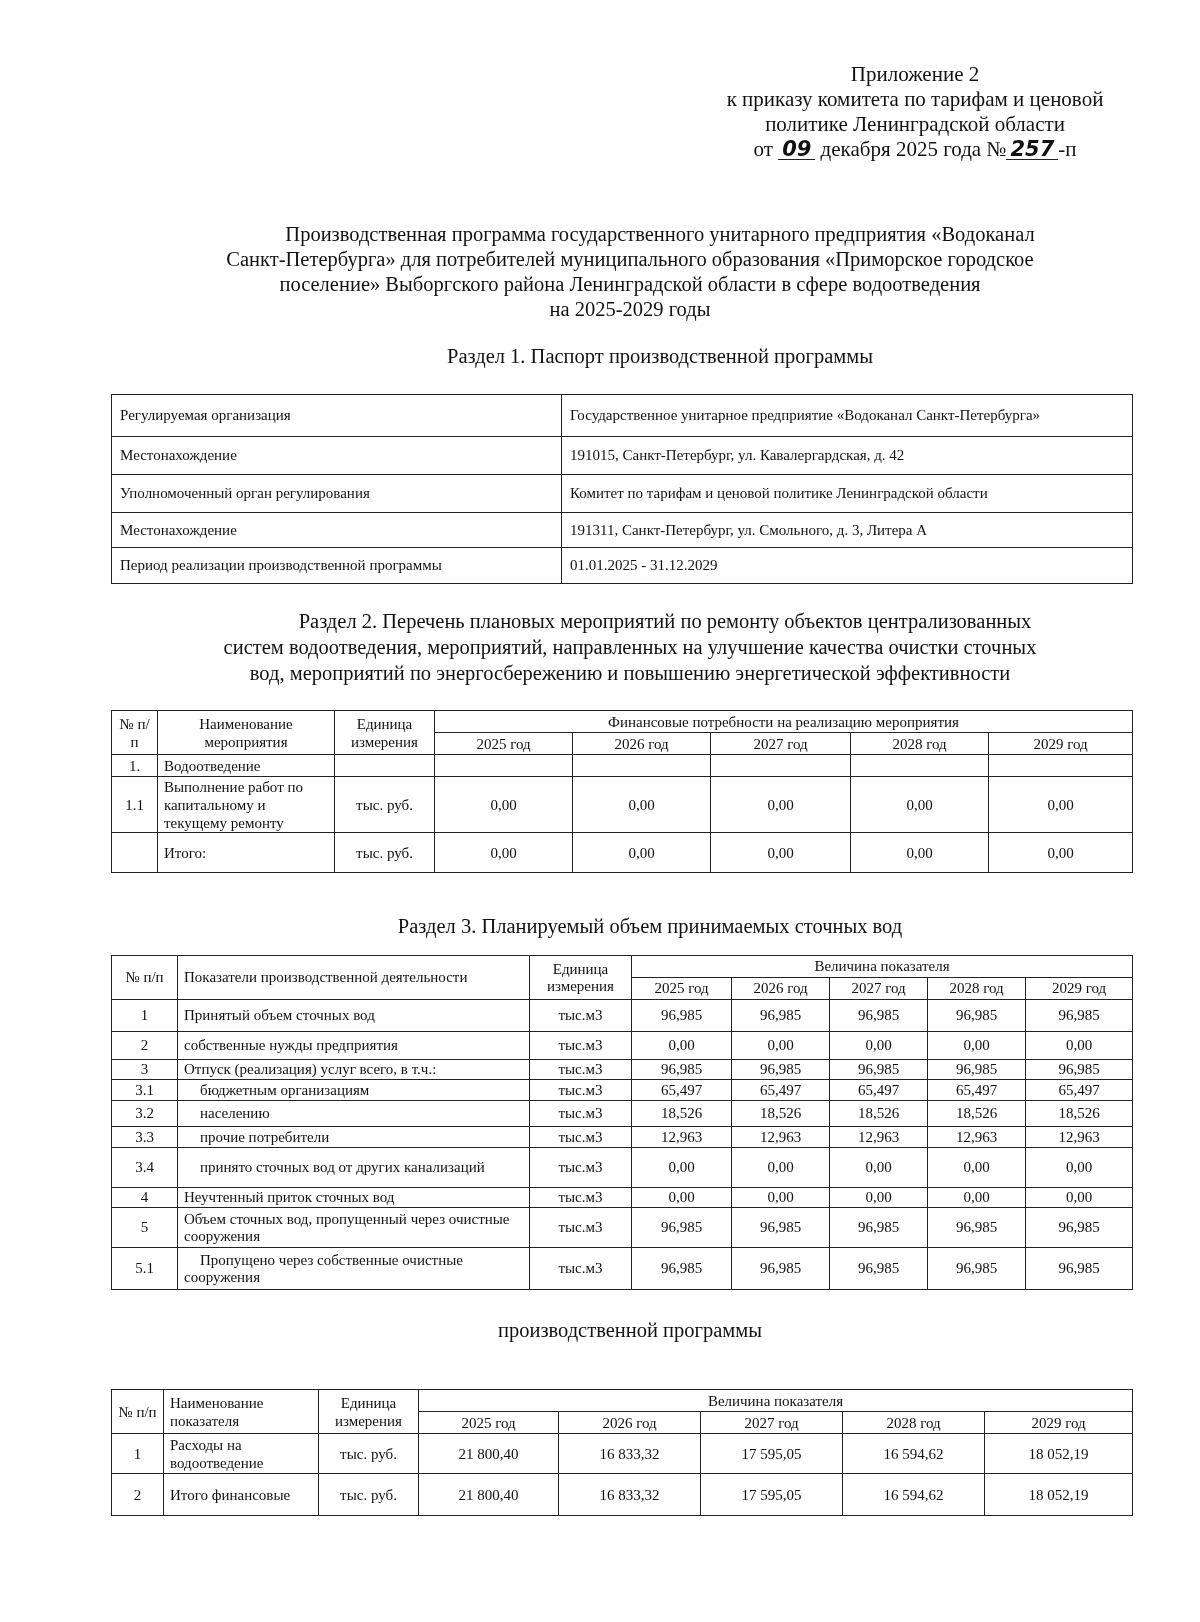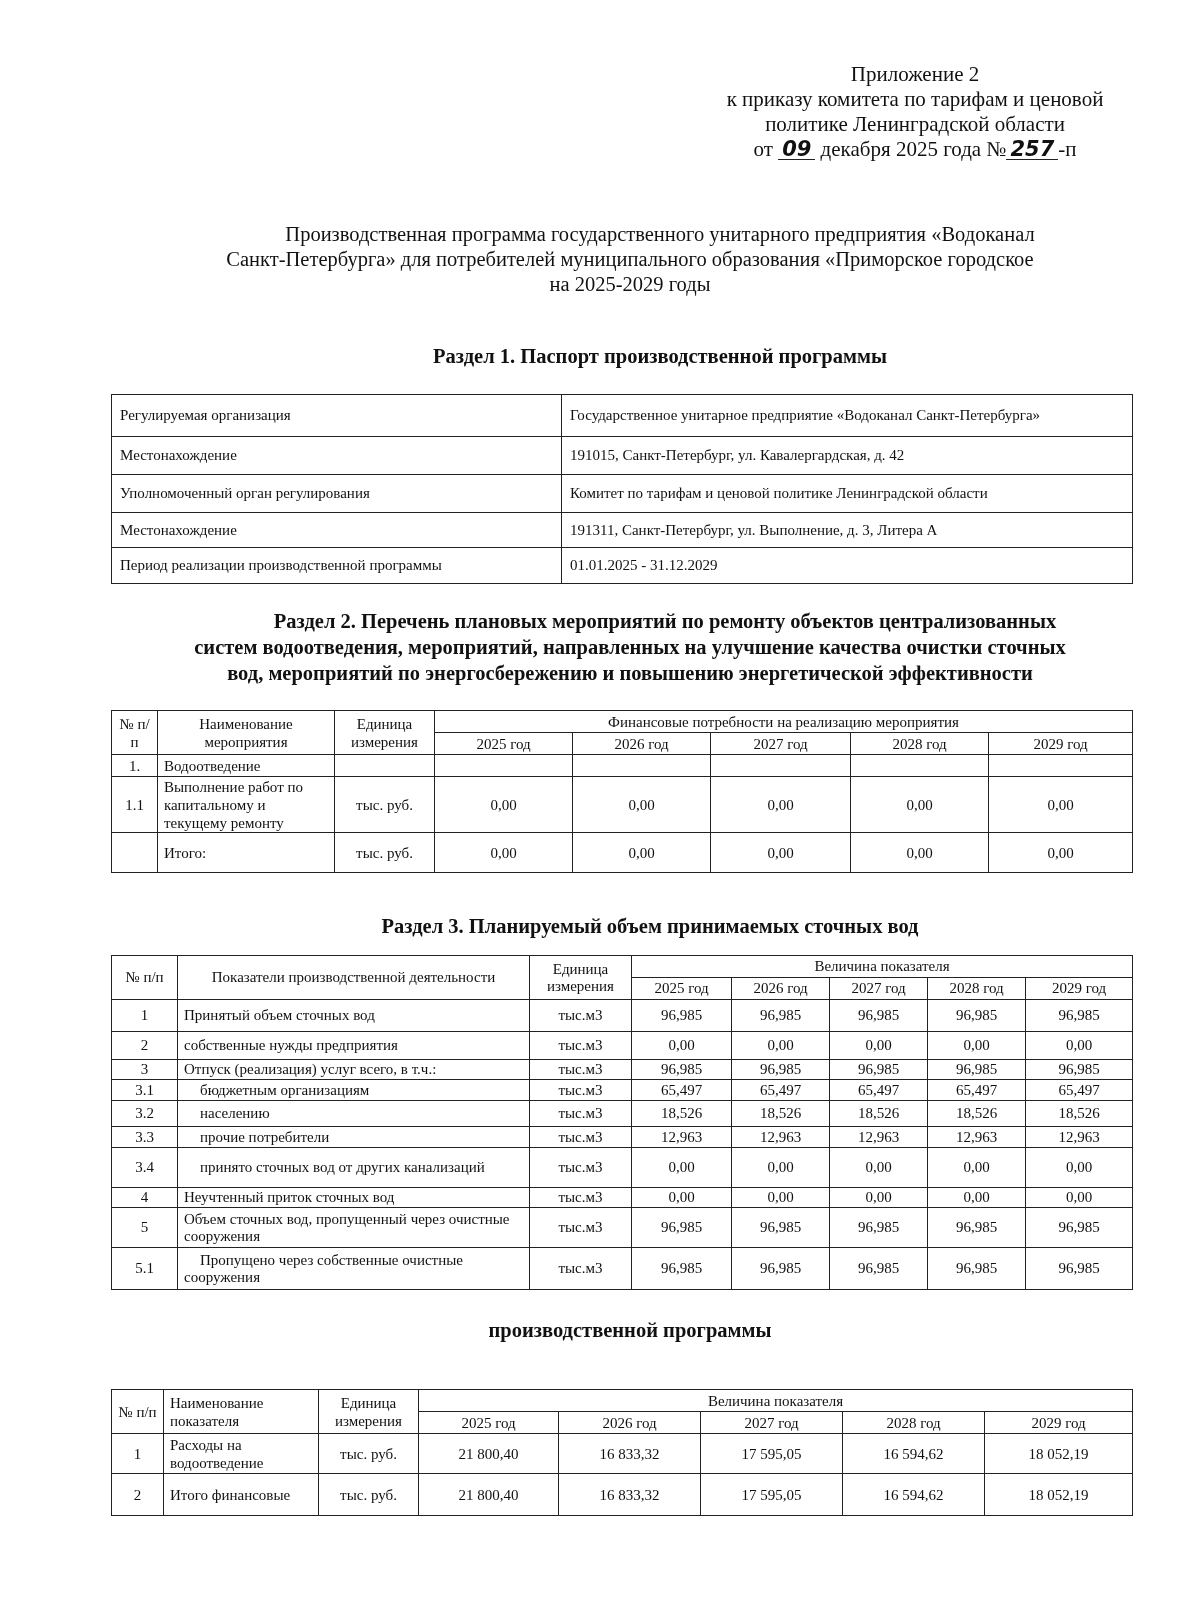--- a/index.html
+++ b/index.html
@@ -5,21 +5,21 @@
   html, body { margin:0; padding:0; background:#fff; }
   body { width:1200px; height:1622px; position:relative; overflow:hidden;
          font-family:"Liberation Serif", "DejaVu Serif", serif; color:#111; }
   .appendix { position:absolute; left:680px; top:62px; width:470px; text-align:center;
               font-size:21px; line-height:25px; }
   .hw { font-family:"DejaVu Sans", sans-serif; font-style:italic; font-weight:bold;
         display:inline-block; border-bottom:1.5px solid #222; padding:0 4px; line-height:20px; }
   .title { position:absolute; left:110px; top:222px; width:1040px; text-align:center;
            font-weight:normal; font-size:20.5px; line-height:25px; }
   .title .l1 { text-indent:60px; }
-  .sec-h { position:absolute; font-weight:bold; font-size:20.5px; line-height:26px; text-align:center; }
+  .sec-h { position:absolute; font-weight:normal; font-size:20.5px; line-height:26px; text-align:center; }
   table { position:absolute; border-collapse:collapse; font-size:15px; }
   td, th { border:1.5px solid #222; padding:0 8px; font-weight:normal; vertical-align:middle; }
   .c { text-align:center; }
   .t1 td { height:34px; font-size:15px; }
   .t2 td, .t2 th { font-size:15px; line-height:18px; padding:0 6px; }
   .t3 td, .t3 th { font-size:15px; line-height:17px; padding:0 6px; }
   .t4 td, .t4 th { font-size:15px; line-height:18px; padding:0 6px; }
   .num { font-size:16px; }
   .ind { padding-left:22px !important; }
 </style>
@@ -33,20 +33,21 @@
   <div>
     <span>от</span>
     <span class="hw">09</span>
     <span>декабря 2025 года №</span><span class="hw">257</span><span>-п</span>
   </div>
 </div>
 
 <div class="title">
   <div class="l1">Производственная программа государственного унитарного предприятия «Водоканал</div>
   <div>Санкт-Петербурга» для потребителей муниципального образования «Приморское городское</div>
+  <div>поселение» Выборгского района Ленинградской области в сфере водоотведения</div>
   <div>на 2025-2029 годы</div>
 </div>
 
 <div class="sec-h" style="left:390px; top:343px; width:540px;">Раздел 1. Паспорт производственной программы</div>
 <table class="t1" style="left:111px; top:394px; width:1022px;">
   <colgroup>
       <col style="width:450px">
       <col>
     </colgroup>
   <tbody>
@@ -57,21 +58,21 @@
   <tr style="height:38px">
     <td>Местонахождение</td>
     <td>191015, Санкт-Петербург, ул. Кавалергардская, д. 42</td>
   </tr>
   <tr style="height:38px">
     <td>Уполномоченный орган регулирования</td>
     <td>Комитет по тарифам и ценовой политике Ленинградской области</td>
   </tr>
   <tr style="height:35px">
     <td>Местонахождение</td>
-    <td>191311, Санкт-Петербург, ул. Выполнение, д. 3, Литера А</td>
+    <td>191311, Санкт-Петербург, ул. Смольного, д. 3, Литера А</td>
   </tr>
   <tr style="height:36px">
     <td>Период реализации производственной программы</td>
     <td>01.01.2025 - 31.12.2029</td>
   </tr>
 </tbody>
   </table>
 
 <div class="sec-h" style="left:110px; top:608px; width:1040px;">
   <div style="text-indent:70px">Раздел 2.  Перечень плановых мероприятий по ремонту объектов централизованных</div>
@@ -144,21 +145,21 @@
       <col style="width:102px">
     <col style="width:100px">
       <col style="width:98px">
       <col style="width:98px">
       <col style="width:98px">
       <col>
   </colgroup>
   <tbody>
       <tr style="height:22px">
     <th rowspan="2" class="c">№ п/п</th>
-    <th rowspan="2" style="text-align:center">Показатели производственной деятельности</th>
+    <th rowspan="2" style="text-align:left">Показатели производственной деятельности</th>
     <th rowspan="2" class="c">Единица измерения</th>
     <th colspan="5" class="c">Величина показателя</th>
   </tr>
   <tr style="height:22px">
     <th class="c">2025 год</th>
     <th class="c">2026 год</th>
     <th class="c">2027 год</th>
     <th class="c">2028 год</th>
     <th class="c">2029 год</th>
   </tr>

